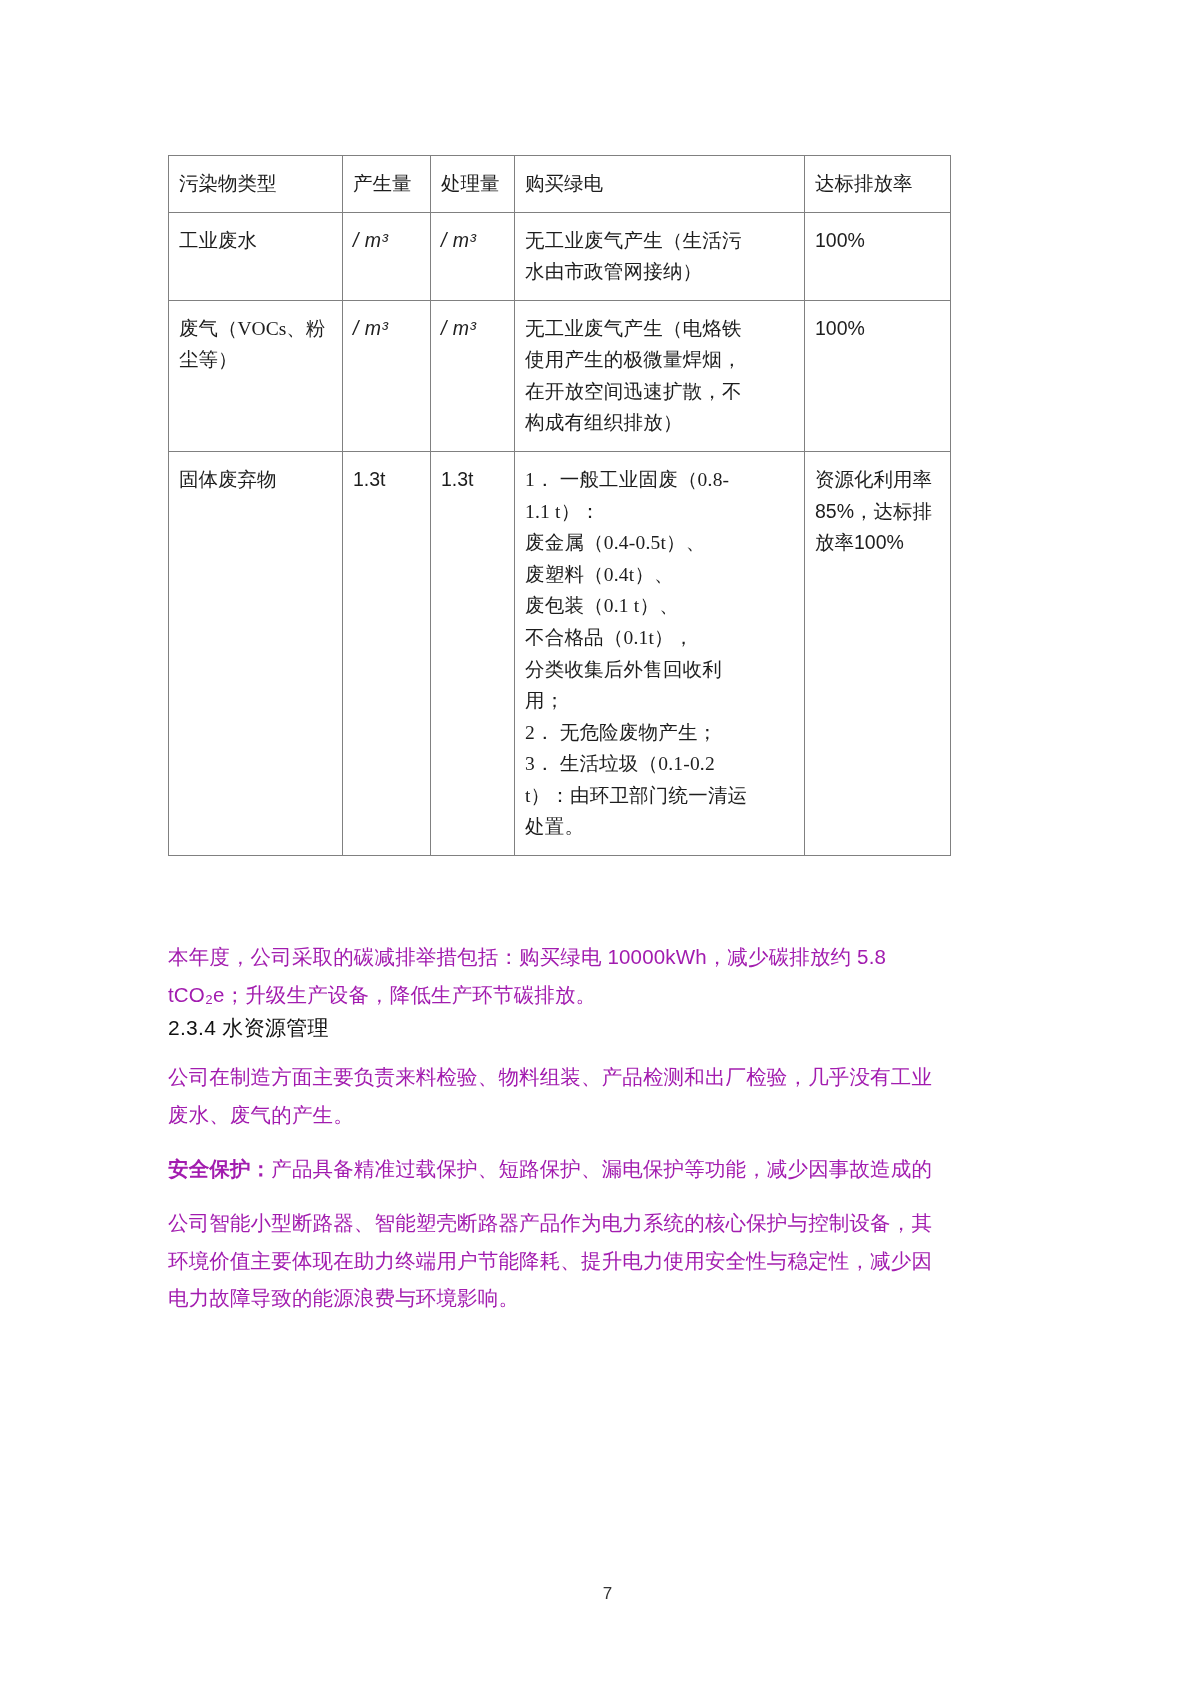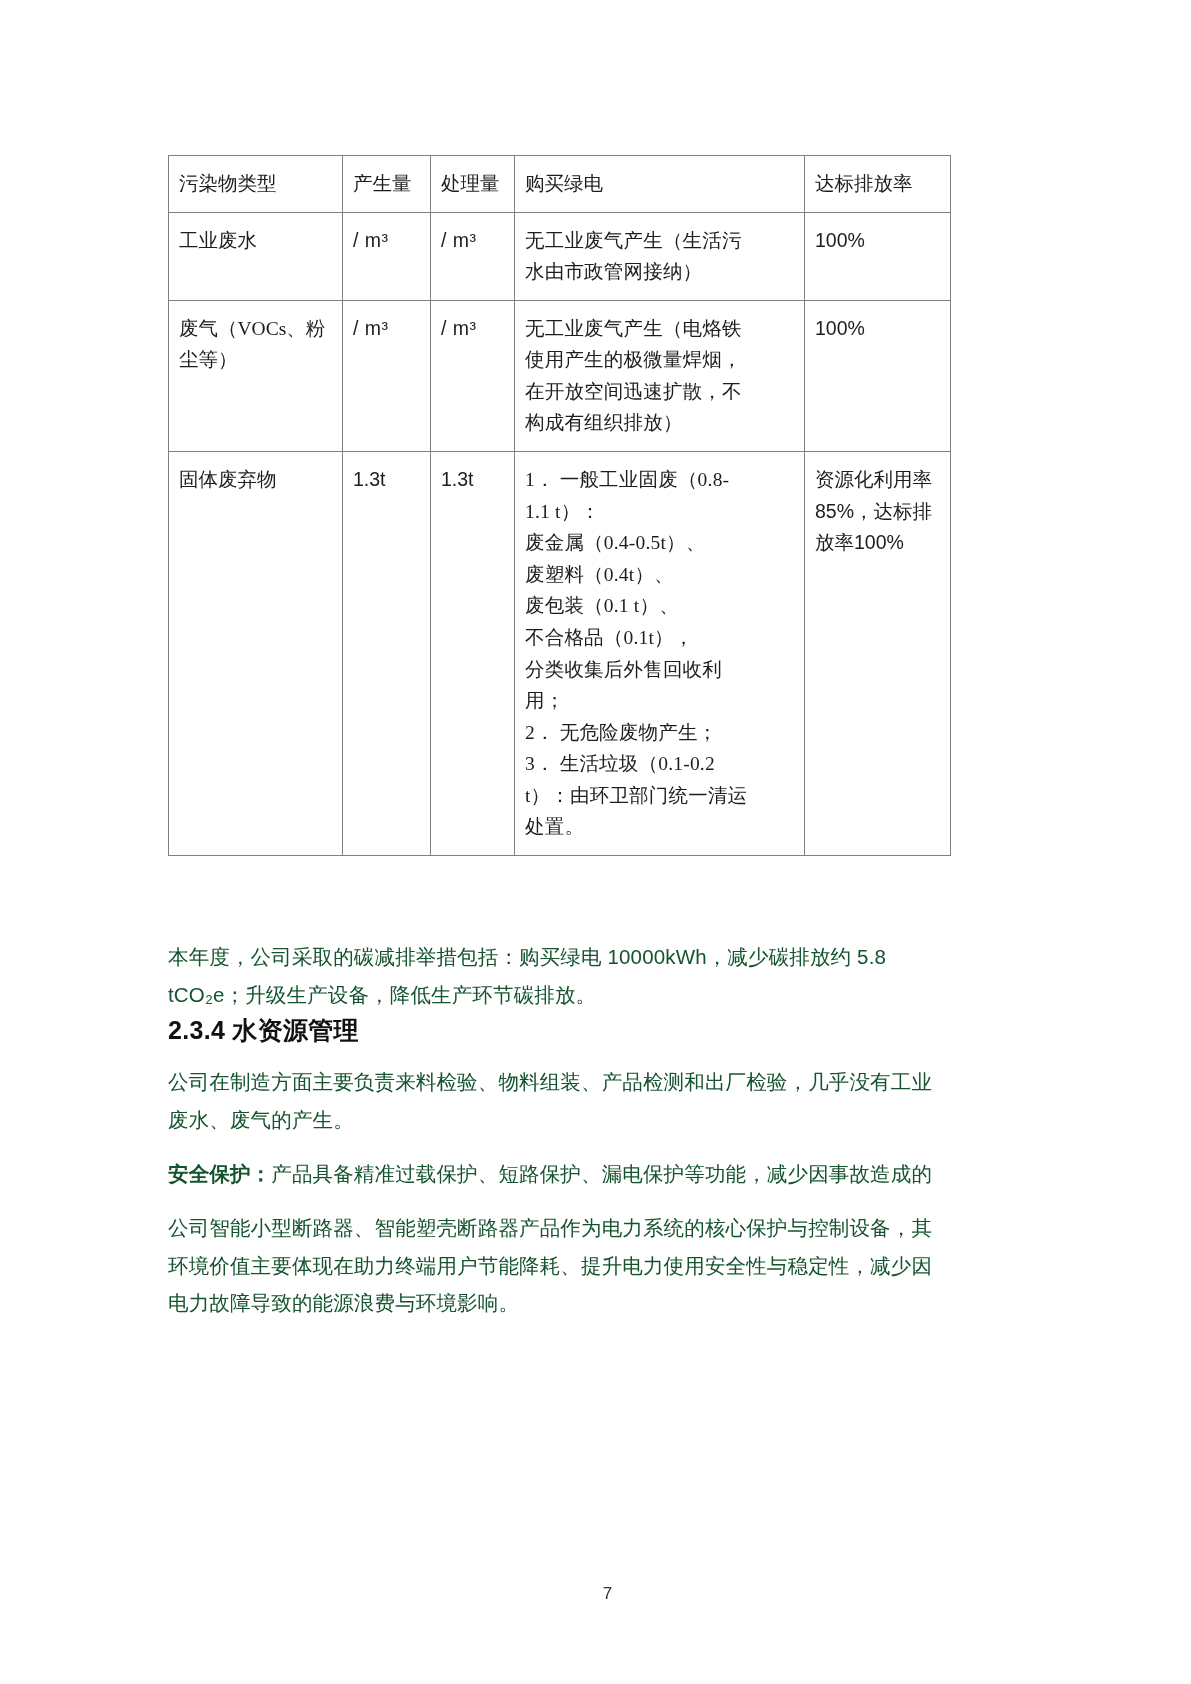--- a/index.html
+++ b/index.html
@@ -56,50 +56,51 @@
   col.c4 { width: 290px; }
   col.c5 { width: 146px; }
 
   .hdr td { font-size: 19.5px; padding-top: 17px; padding-bottom: 17px; }
 
   .unit-cell {
     font-family: "Liberation Sans", "DejaVu Sans", sans-serif;
     font-size: 18px;
     white-space: nowrap;
     letter-spacing: 0.5px;
+    font-style: italic;
   }
   .num-cell {
     font-family: "Liberation Sans", "DejaVu Sans", sans-serif;
     font-size: 19px;
   }
   .pct-cell {
     font-family: "Liberation Sans", "DejaVu Sans", sans-serif;
     font-size: 19px;
     line-height: 1.75;
   }
   .pct-cell.mixed {
     font-family: "Liberation Sans", "DejaVu Sans", sans-serif;
   }
   .method-cell { letter-spacing: 0.2px; }
   .method-cell .ln { display: block; }
 
   
   .para {
     font-size: 20.5px;
     line-height: 1.85;
-    color: #14532d;
+    color: #a21caf;
     letter-spacing: 0.15px;
     margin: 0;
     width: 782px;
   }
   .after-table { margin-top: 82px; }
 
   h3.heading {
-    font-size: 25px;
-    font-weight: bold;
+    font-size: 21px;
+    font-weight: normal;
     margin: 0;
     letter-spacing: 0.3px;
     color: #111;
   }
   .h-234 { margin-top: 112px; }
   .h-24  { margin-top: 56px; font-size: 27px; }
 
   .para.tight { margin-top: 16px; }
 
   .bold-lead { font-weight: bold; }

